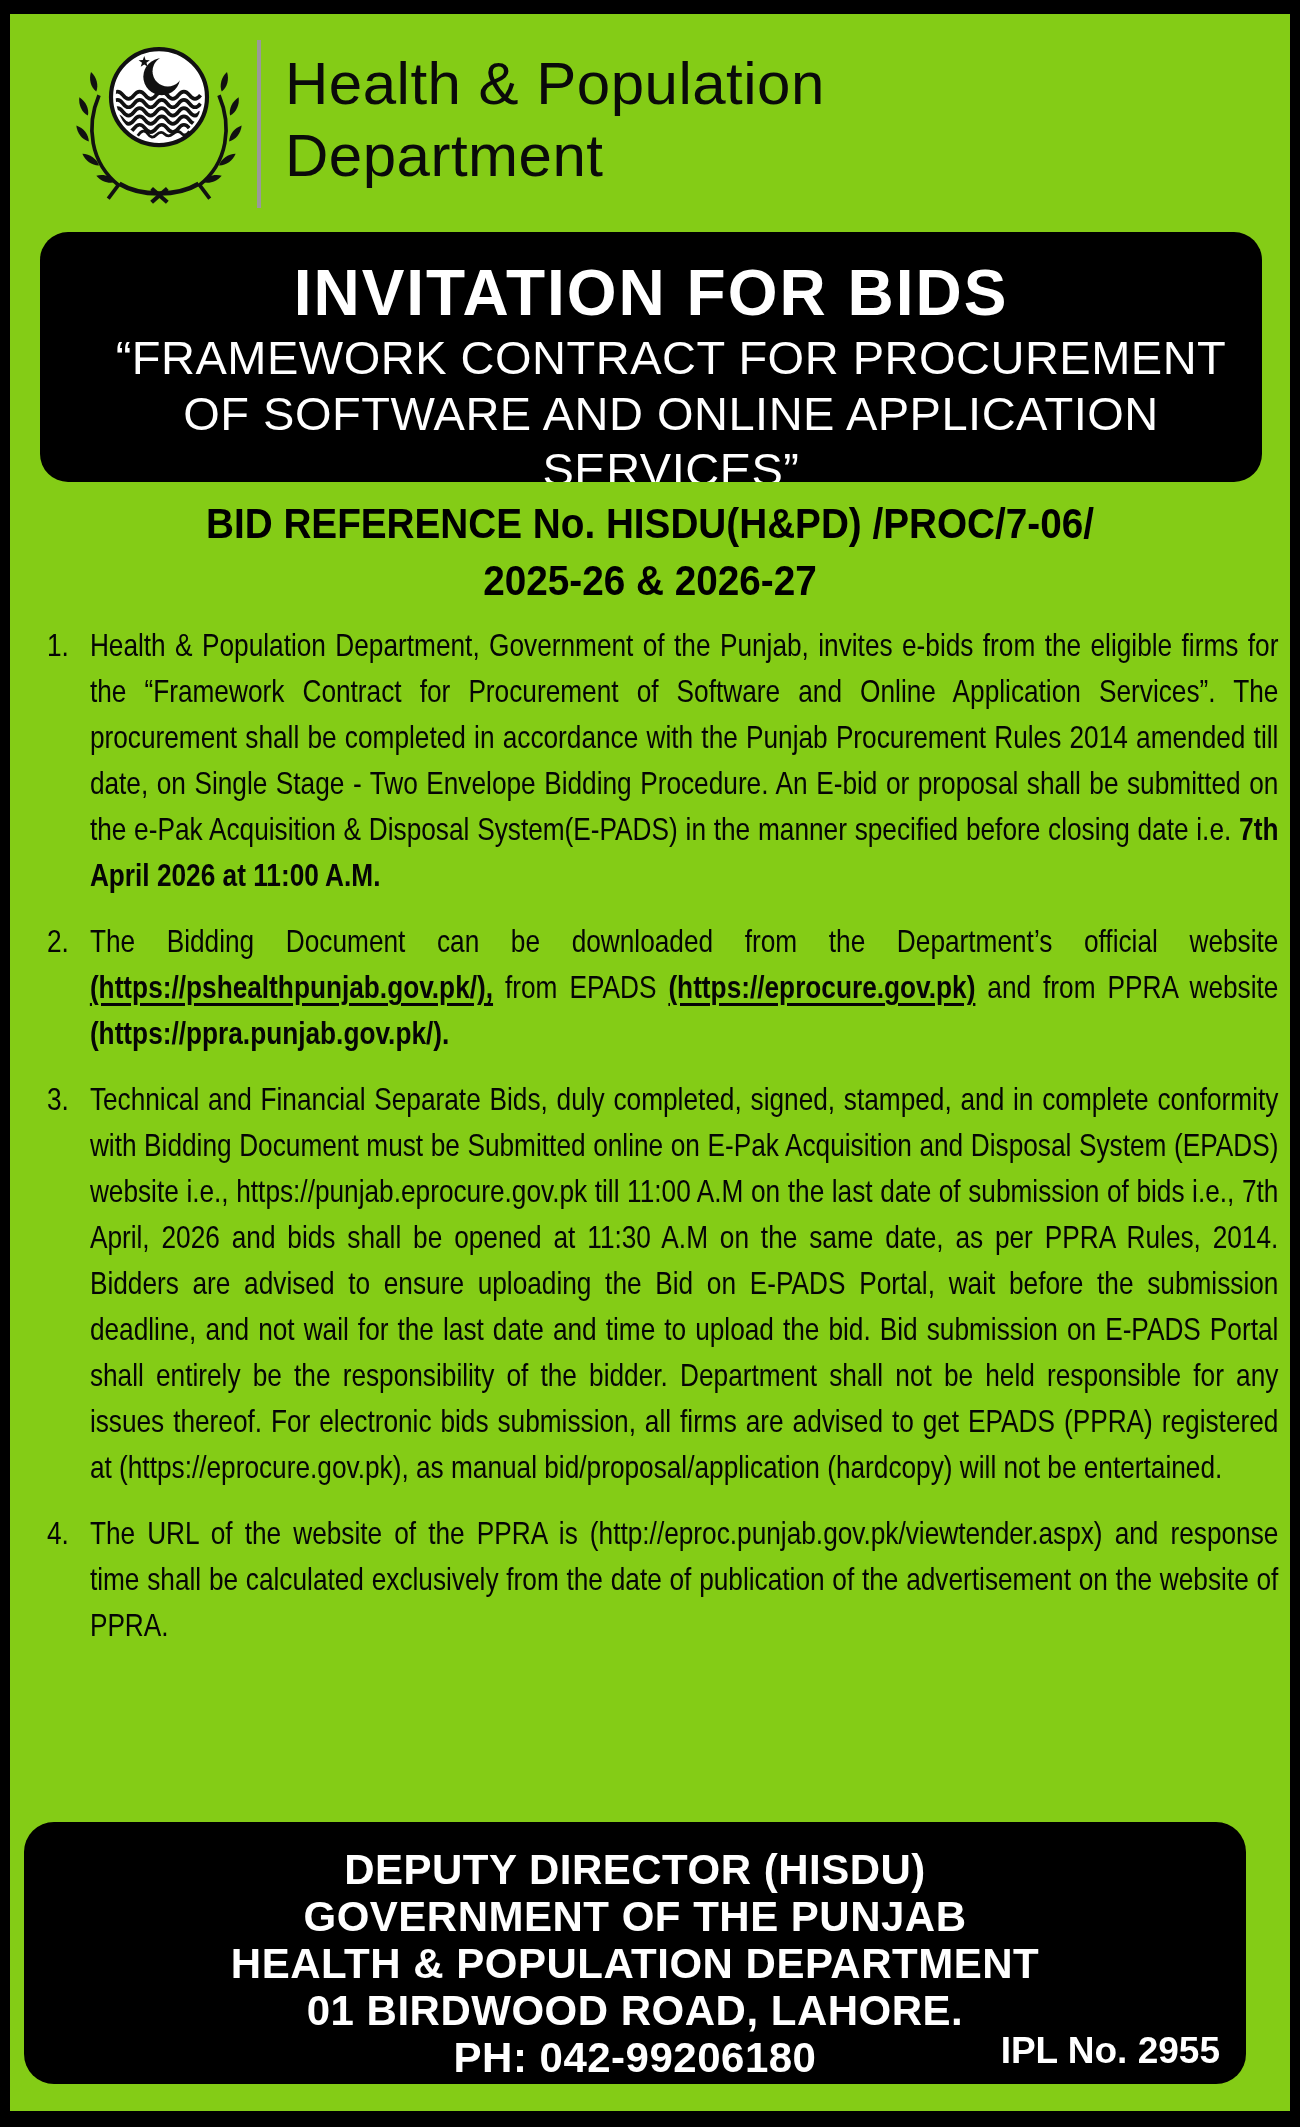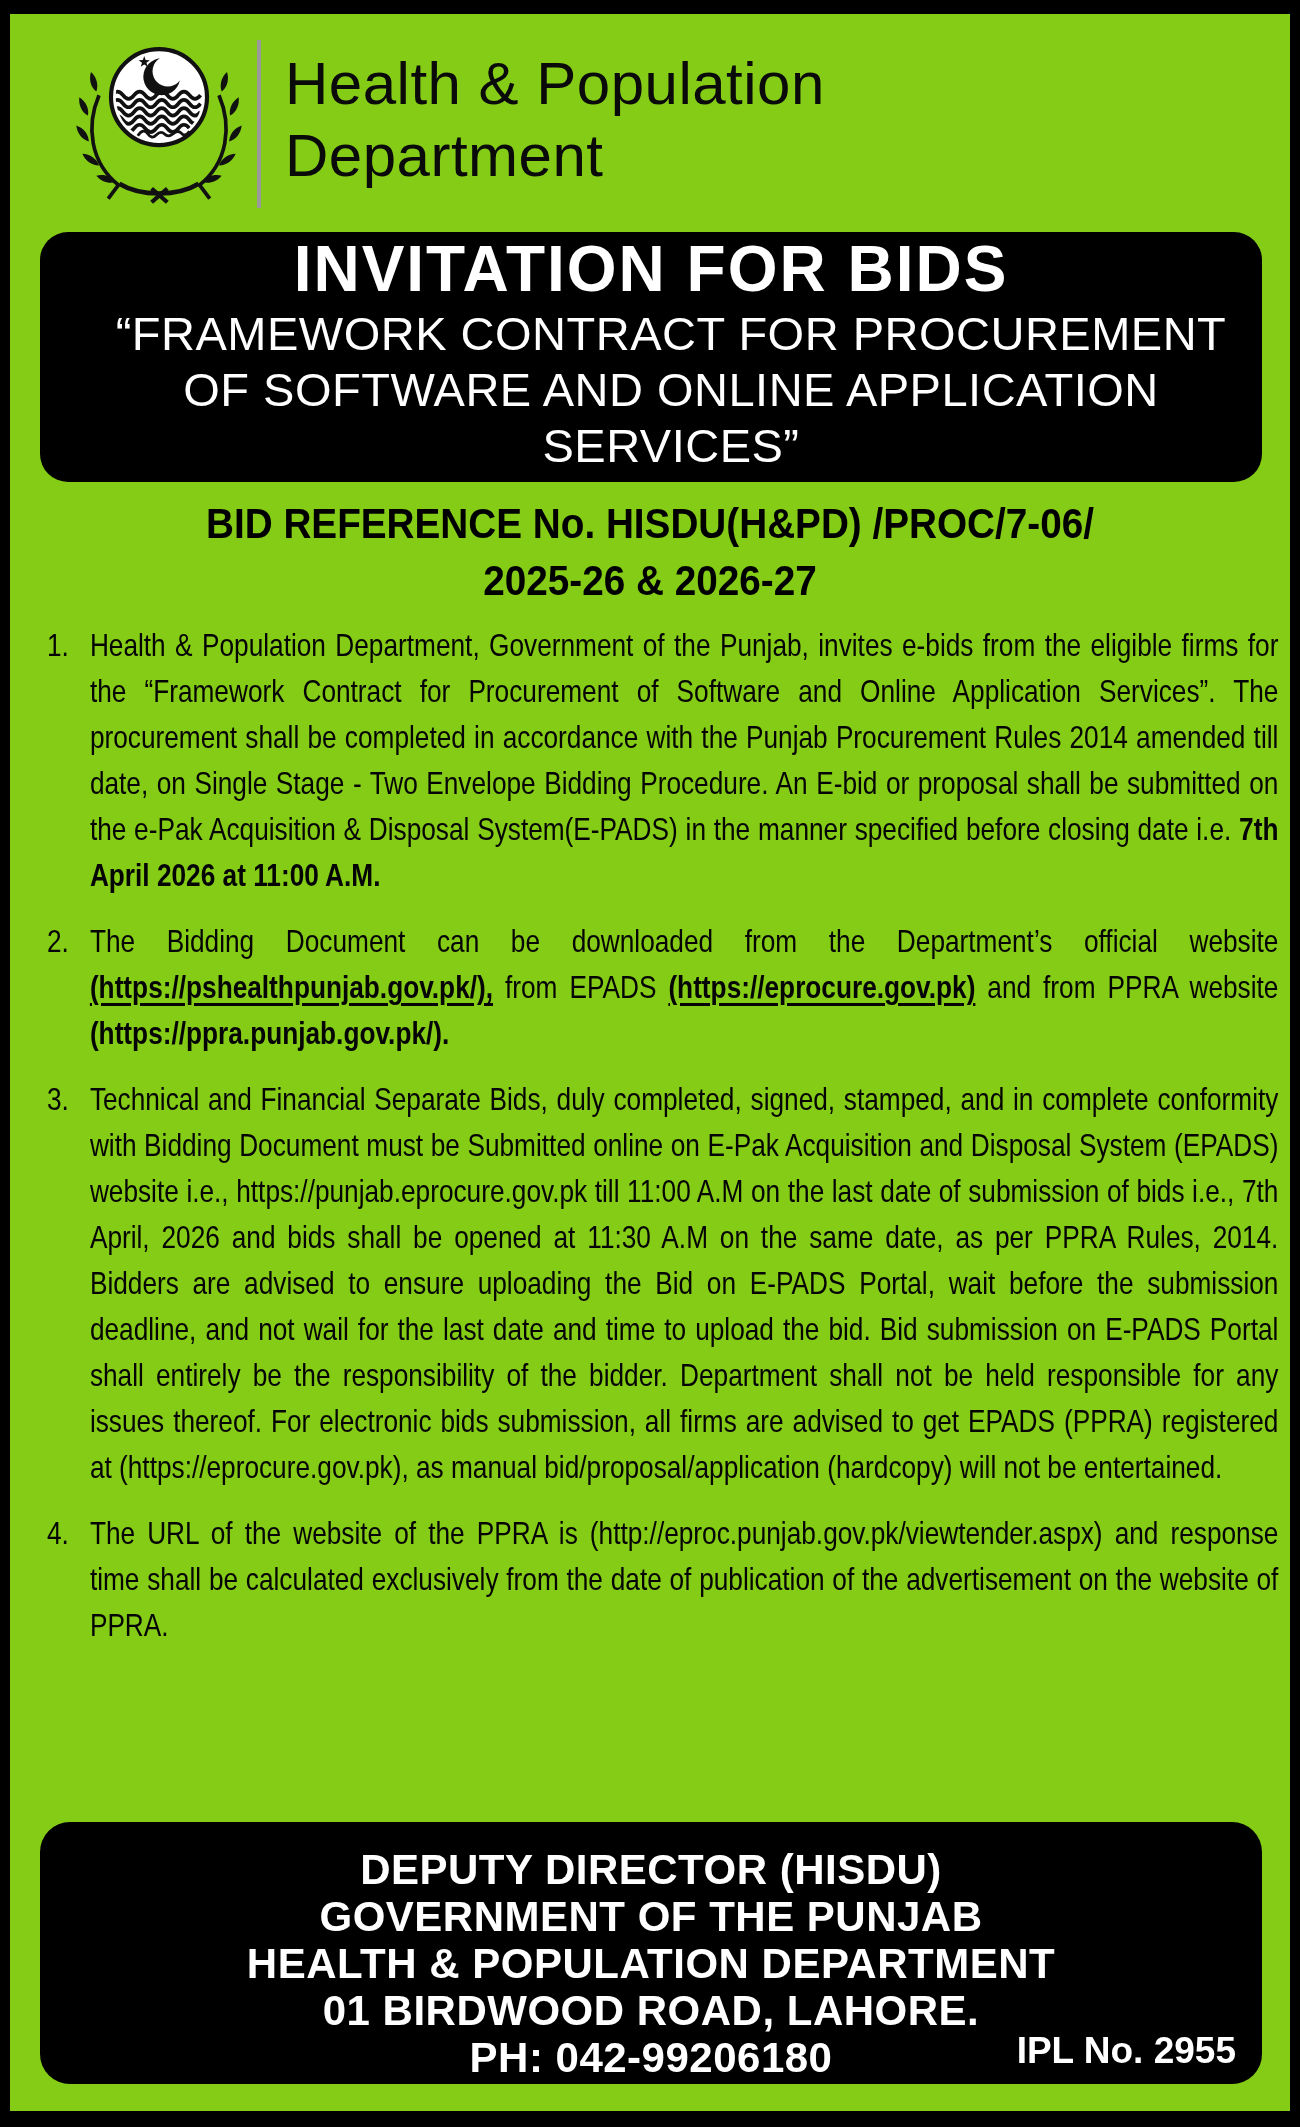--- a/index.html
+++ b/index.html
@@ -15,42 +15,42 @@
   .divider{position:absolute;left:247px;top:26px;width:4px;height:168px;background:#9a9a9a;}
   .dept{
     position:absolute;left:275px;top:34px;width:660px;
     font-size:60px;line-height:72px;font-weight:400;color:#0a0a0a;letter-spacing:0.5px;
   }
   
   .banner1{
     position:absolute;left:30px;top:218px;width:1222px;height:250px;
     background:#000;border-radius:28px;color:#fff;text-align:center;overflow:hidden;
   }
-  .b1title{margin-top:0;font-size:64px;line-height:74px;font-weight:700;letter-spacing:2px;}
+  .b1title{margin-top:24px;font-size:64px;line-height:74px;font-weight:700;letter-spacing:2px;}
   .b1sub{font-size:47px;line-height:56px;font-weight:400;white-space:pre-line;letter-spacing:0.5px;padding-left:40px;}
   
   .bidref{
     position:absolute;left:0;top:481px;width:100%;
     text-align:center;font-size:43px;line-height:57px;font-weight:700;
     white-space:pre-line;transform:scaleX(0.9);transform-origin:50% 0;
   }
   
   .list{
     position:absolute;left:30px;top:608px;width:1440px;
     transform:scaleX(0.86);transform-origin:0 0;
     font-size:30.5px;line-height:46px;color:#050505;
   }
   .notice-item{display:flex;margin-bottom:20px;}
   .notice-item .num{flex:0 0 58px;padding-left:8px;box-sizing:border-box;}
   .notice-item .txt{flex:1;text-align:justify;}
   .b{font-weight:700;}
   .u{text-decoration:underline;text-decoration-thickness:3px;text-underline-offset:5px;}
   
   .footer{
-    position:absolute;left:30px;top:1808px;width:1222px;height:262px;
+    position:absolute;left:14px;top:1808px;width:1222px;height:262px;
     background:#000;border-radius:30px;color:#fff;overflow:hidden;
   }
   .flines{
     padding-top:24px;text-align:center;font-weight:700;
     font-size:42px;line-height:47px;white-space:pre-line;letter-spacing:0.5px;
   }
   .ipl{position:absolute;right:26px;bottom:12px;font-size:37px;font-weight:700;}
 </style>
 </head>
 <body>

